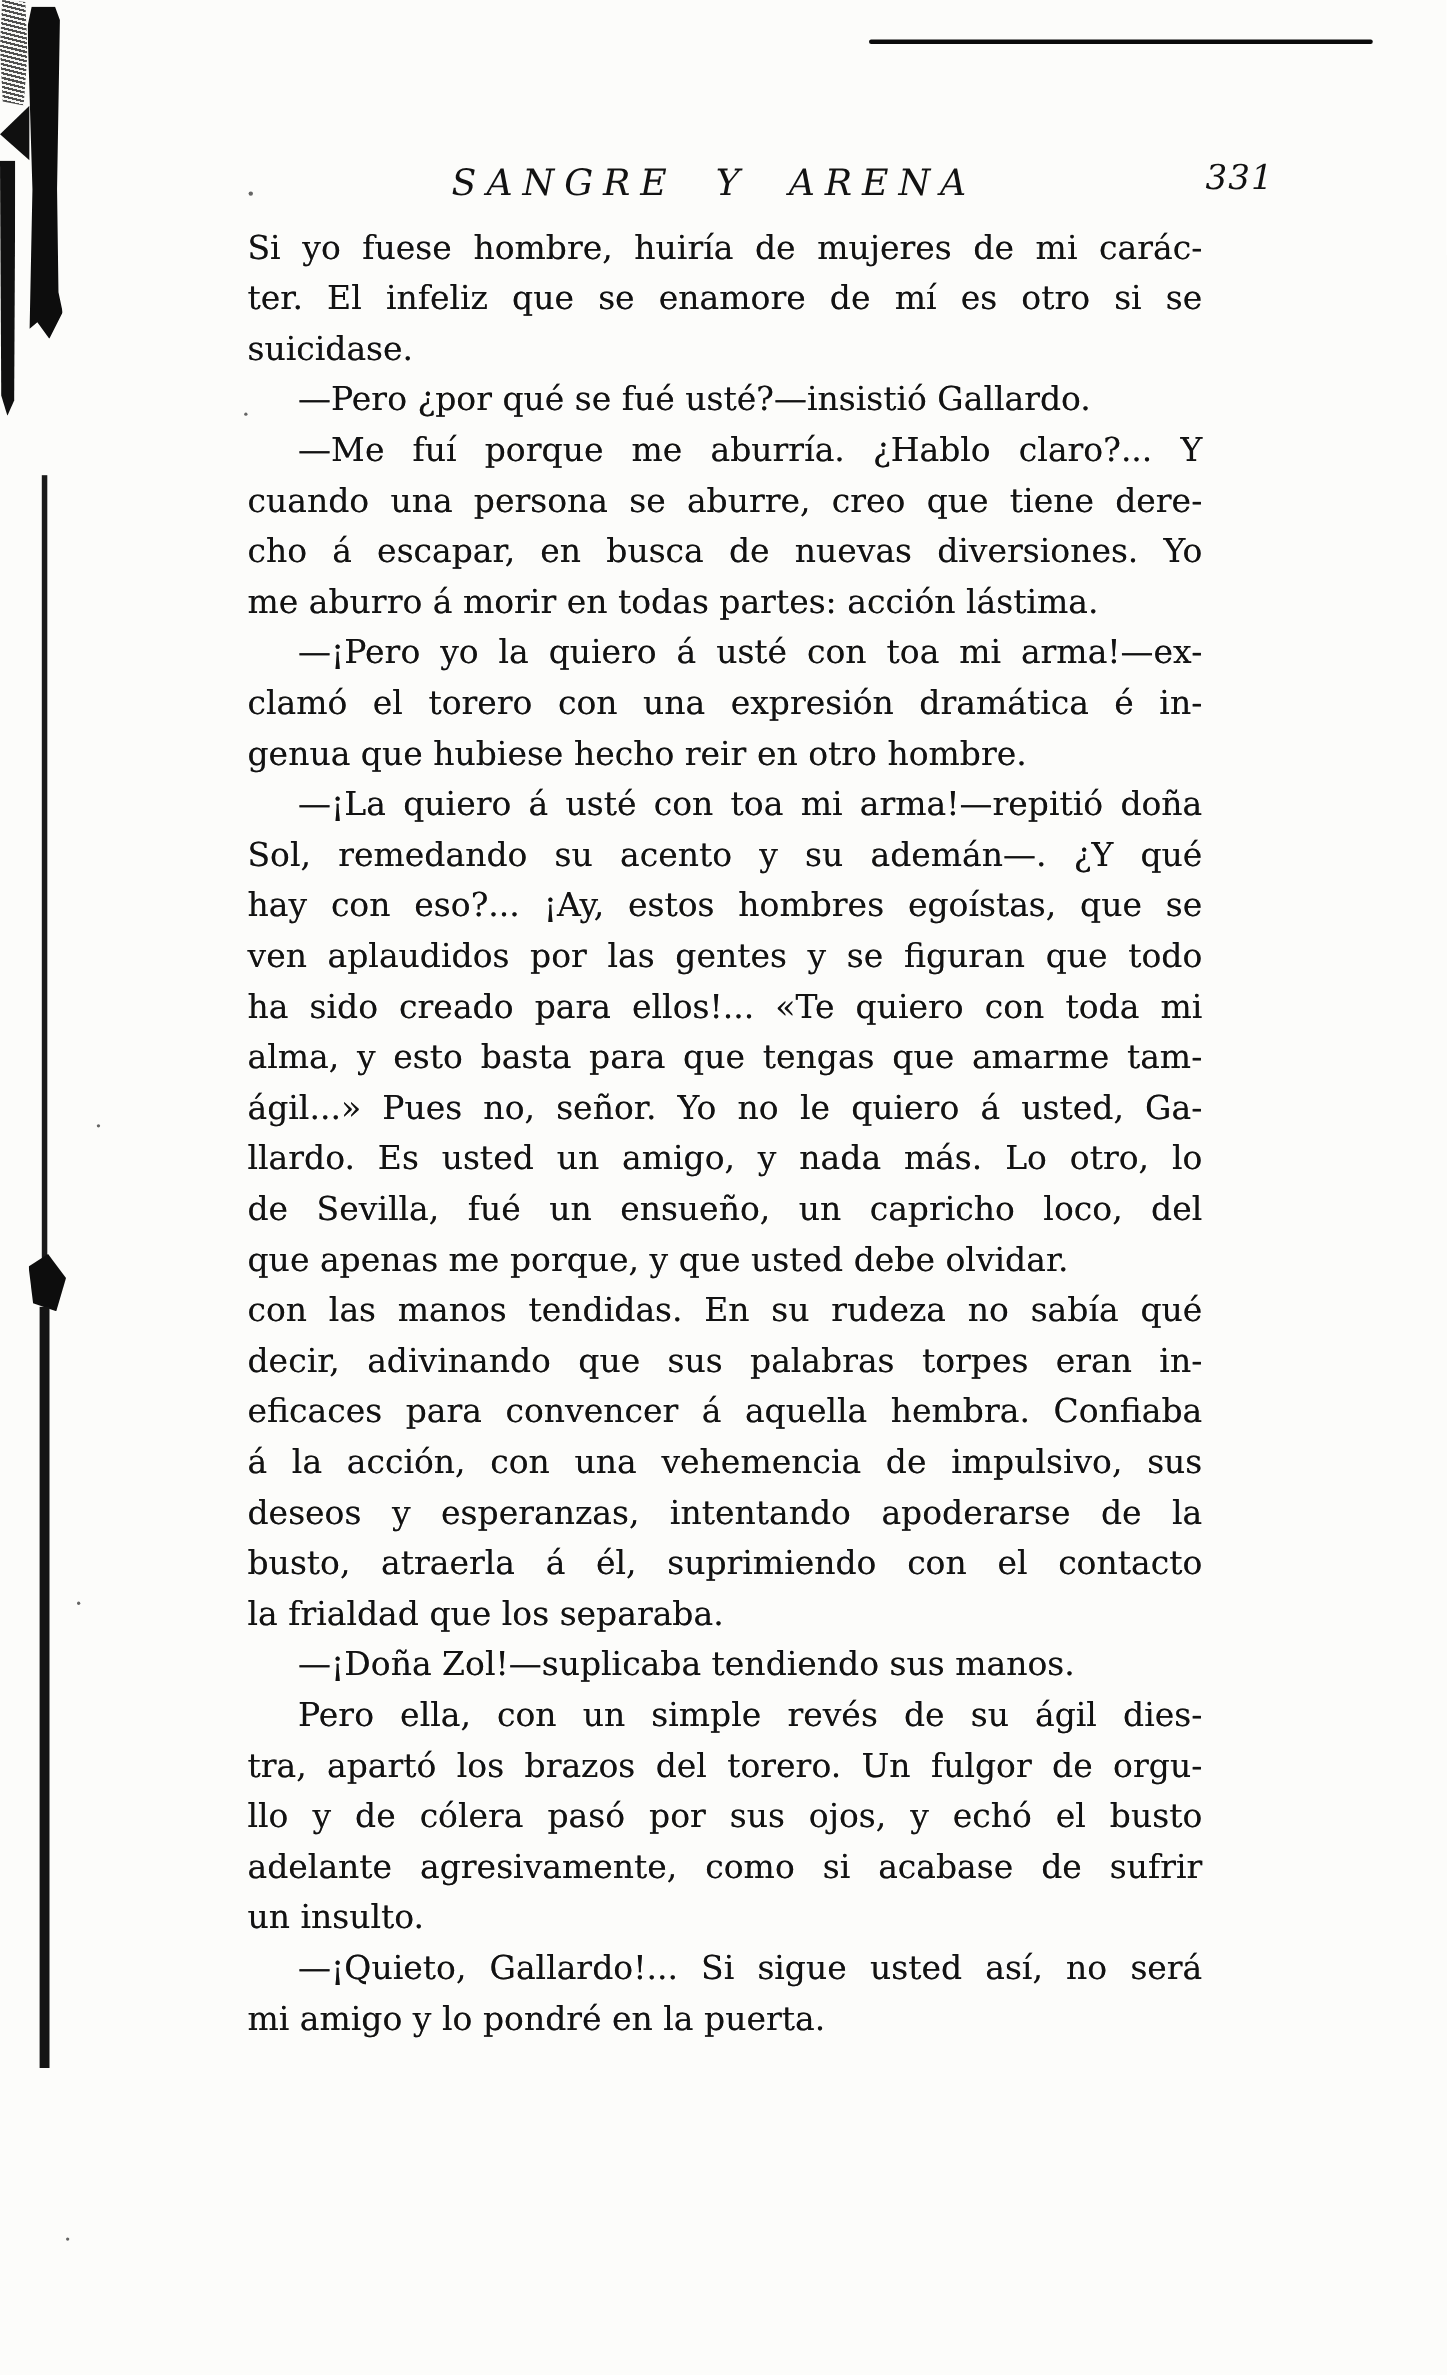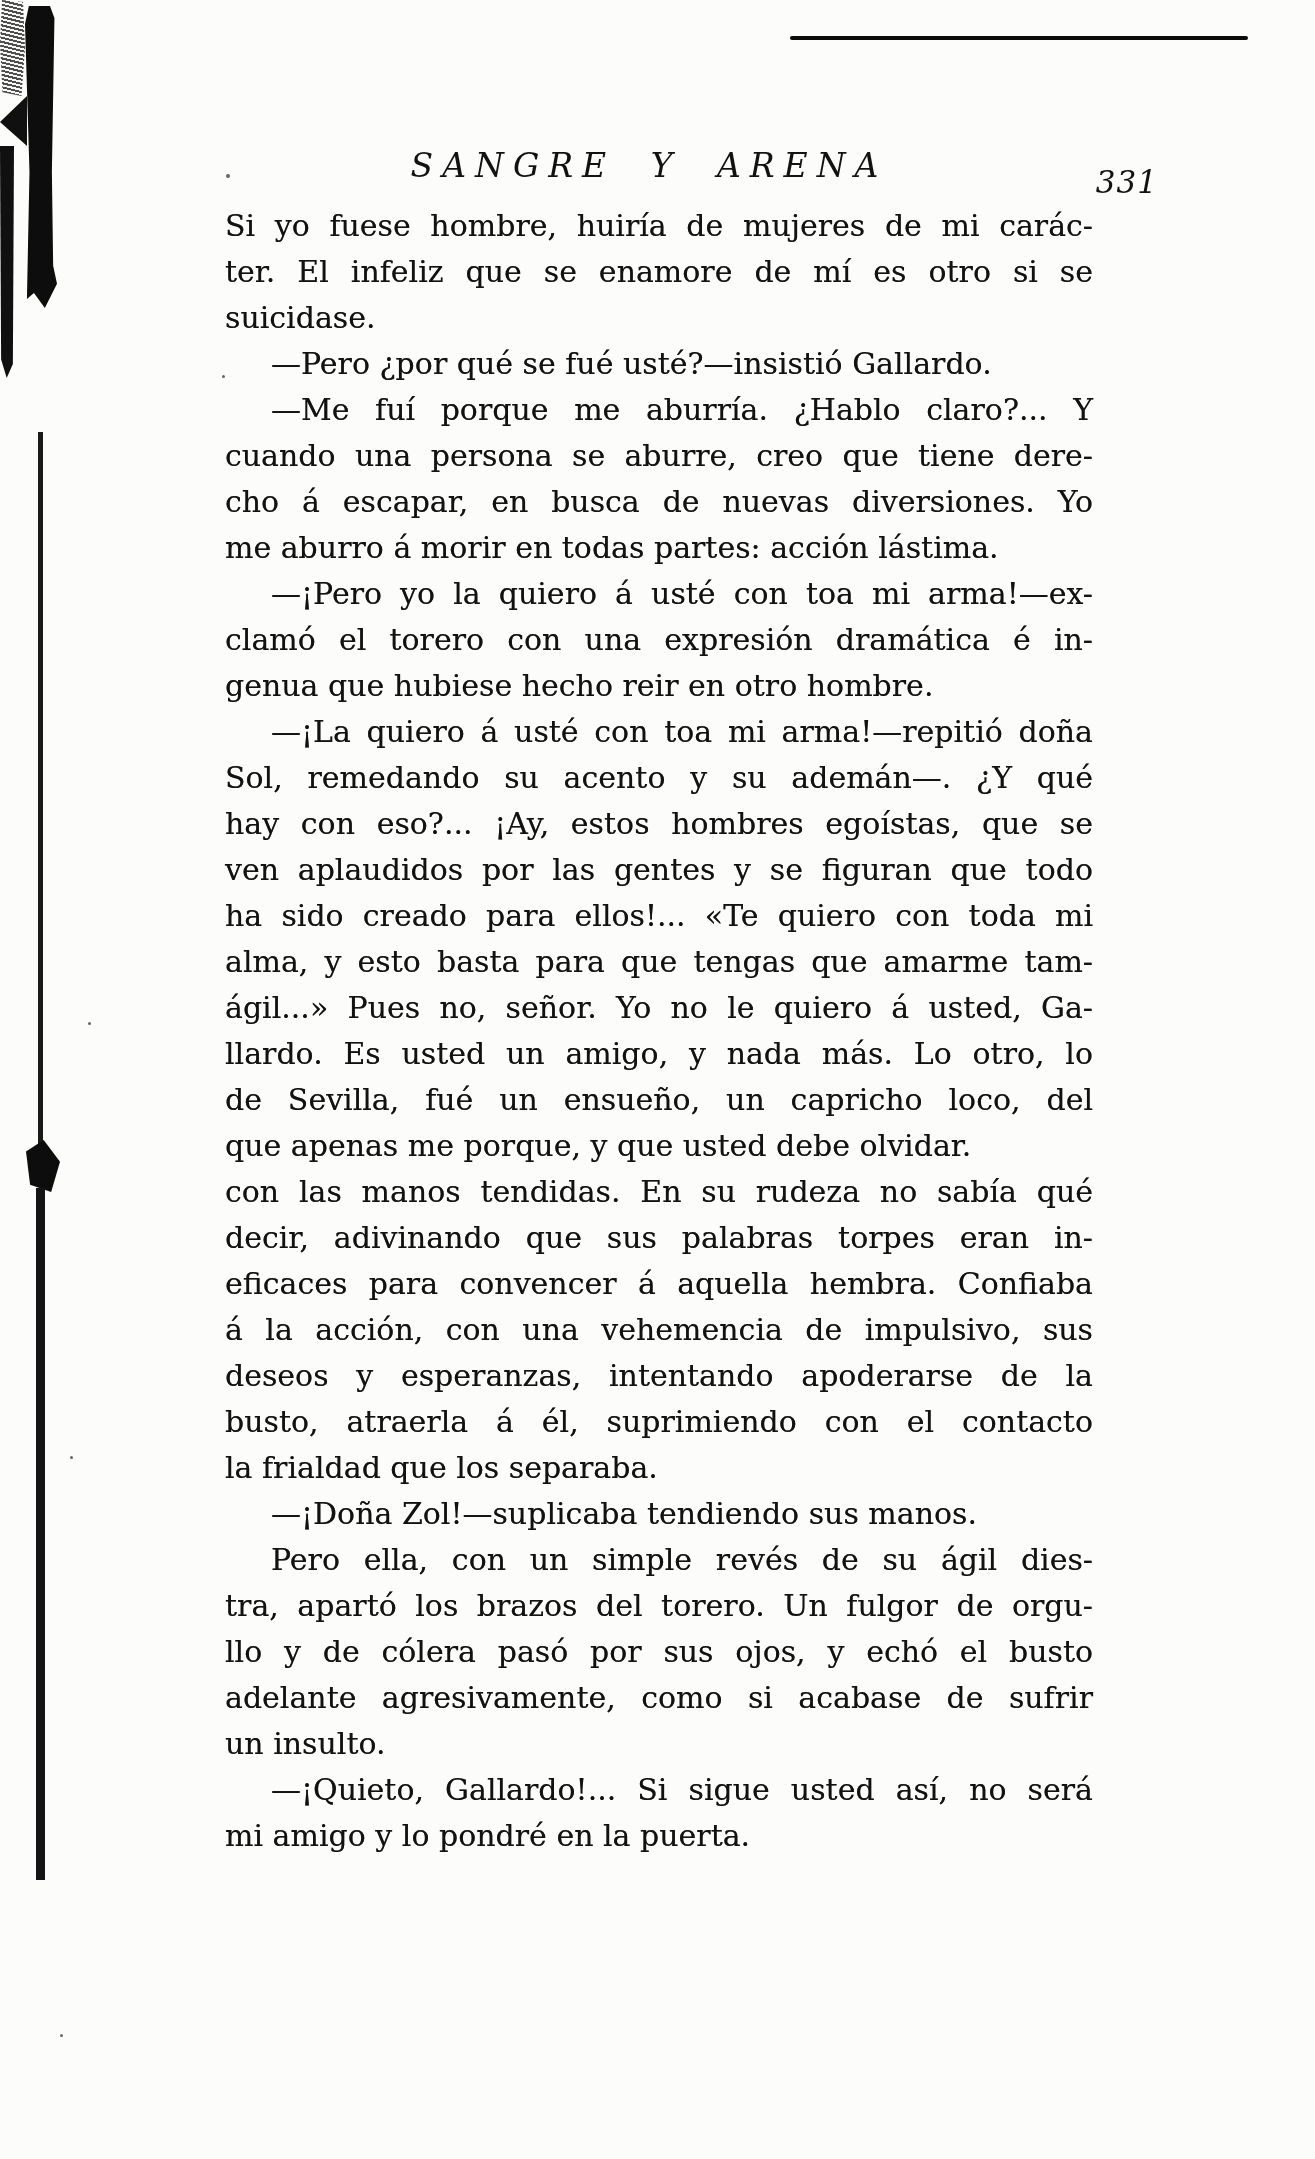--- a/index.html
+++ b/index.html
@@ -35,21 +35,21 @@
     text-align: center;
     font-style: italic;
     font-size: 33px;
     letter-spacing: 9px;
     word-spacing: 16px;
     white-space: nowrap;
   }
   .page-number {
     position: absolute;
     left: 1088px;
-    top: 164px;
+    top: 144px;
     width: 70px;
     text-align: right;
     font-style: italic;
     font-size: 31px;
     letter-spacing: 1px;
   }
   
   .text-column {
     position: absolute;
     left: 225px;

